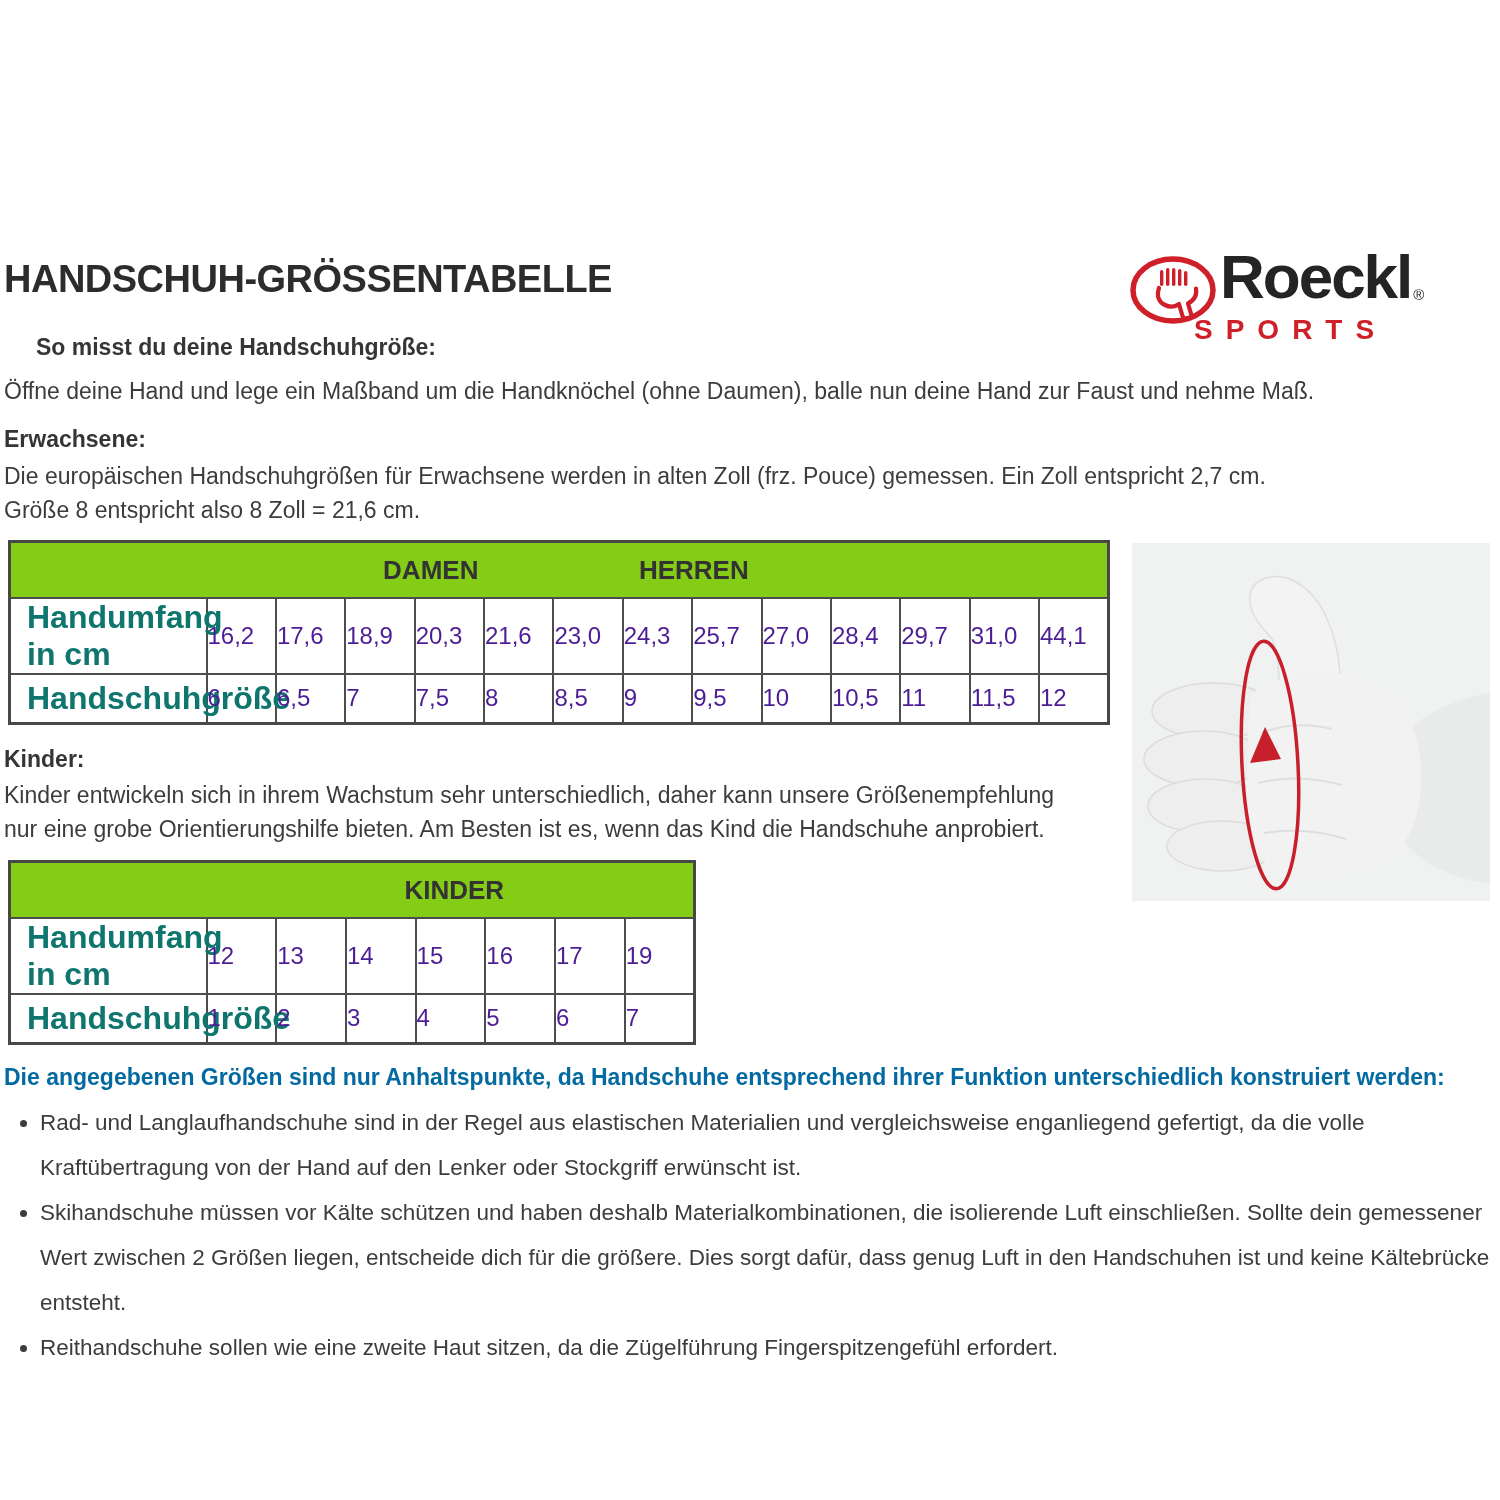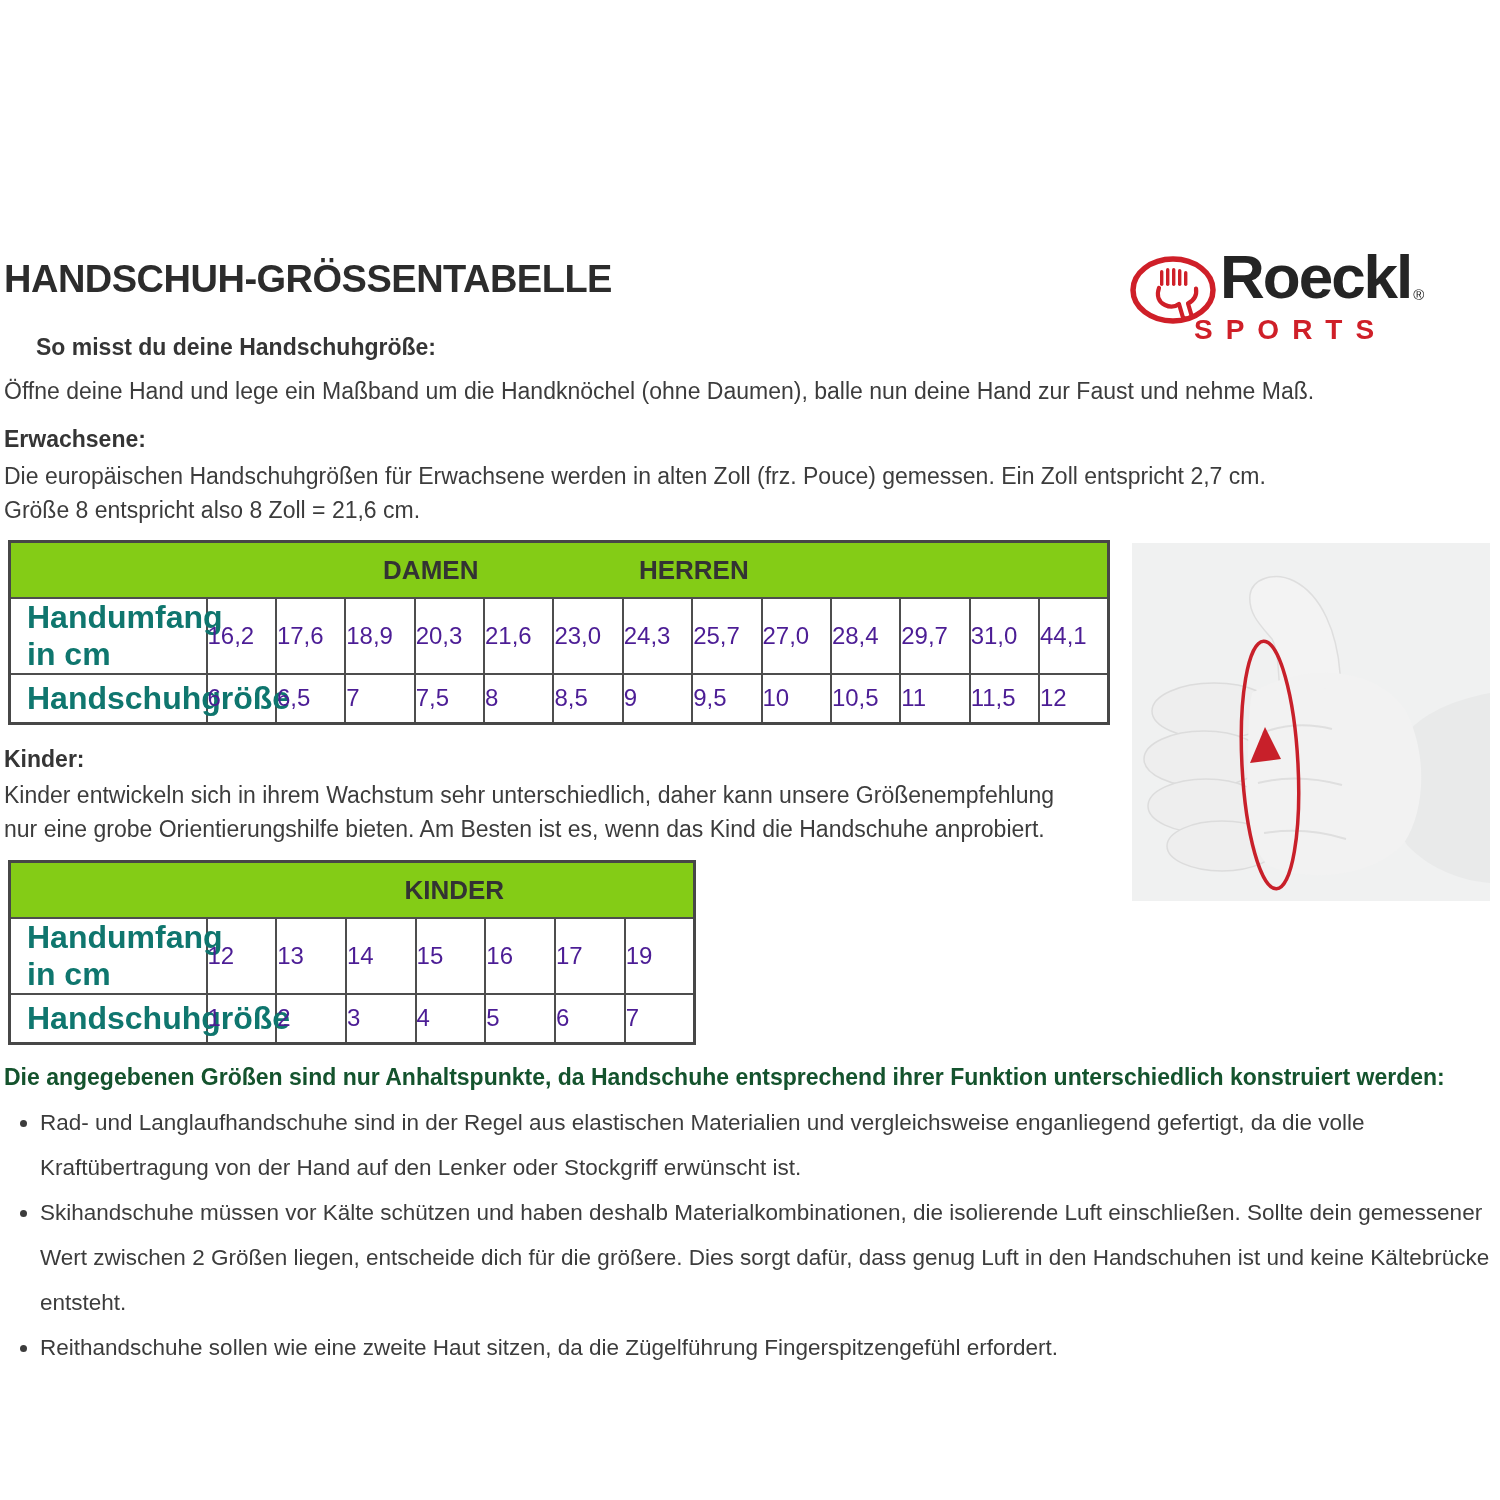--- a/index.html
+++ b/index.html
@@ -21,21 +21,21 @@
   .h-small{font-size:23px;font-weight:bold;color:#353535;}
   .body-text{font-size:23px;color:#3c3c3c;}
   .intro-heading{left:4px;top:334px;margin-left:32px;}
   .intro-text{left:4px;top:378px;width:1480px;}
   .adults-heading{left:4px;top:426px;}
   .adults-line1{left:4px;top:463px;width:1480px;}
   .adults-line2{left:4px;top:497px;width:1480px;}
   .kids-heading{left:4px;top:746px;}
   .kids-line1{left:4px;top:782px;width:1120px;}
   .kids-line2{left:4px;top:816px;width:1120px;}
-  .notes-heading{left:4px;top:1064px;width:1488px;font-size:23px;font-weight:bold;color:#14532d;}
+  .notes-heading{left:4px;top:1064px;width:1488px;font-size:23px;font-weight:bold;color:#0369a1;}
   ul.notes-list{left:4px;top:1100px;width:1468px;margin:0;padding:0 0 0 36px;list-style:disc outside;}
   ul.notes-list li{font-size:22.5px;line-height:45px;color:#3c3c3c;}
   
   table.size-table{border-collapse:collapse;table-layout:fixed;border:3px solid #474747;}
   table.adult{left:8px;top:540px;width:1102px;}
   table.kids{left:8px;top:860px;width:688px;}
   .size-table td,.size-table th{border:2px solid #4d4d4d;padding:0;}
   .group-row td{background:#84cc16;height:54px;position:relative;}
   .gh{position:absolute;top:50%;transform:translate(-50%,-50%);font-size:26px;font-weight:bold;color:#333;white-space:nowrap;}
   .gh.damen{left:38.3%;}

